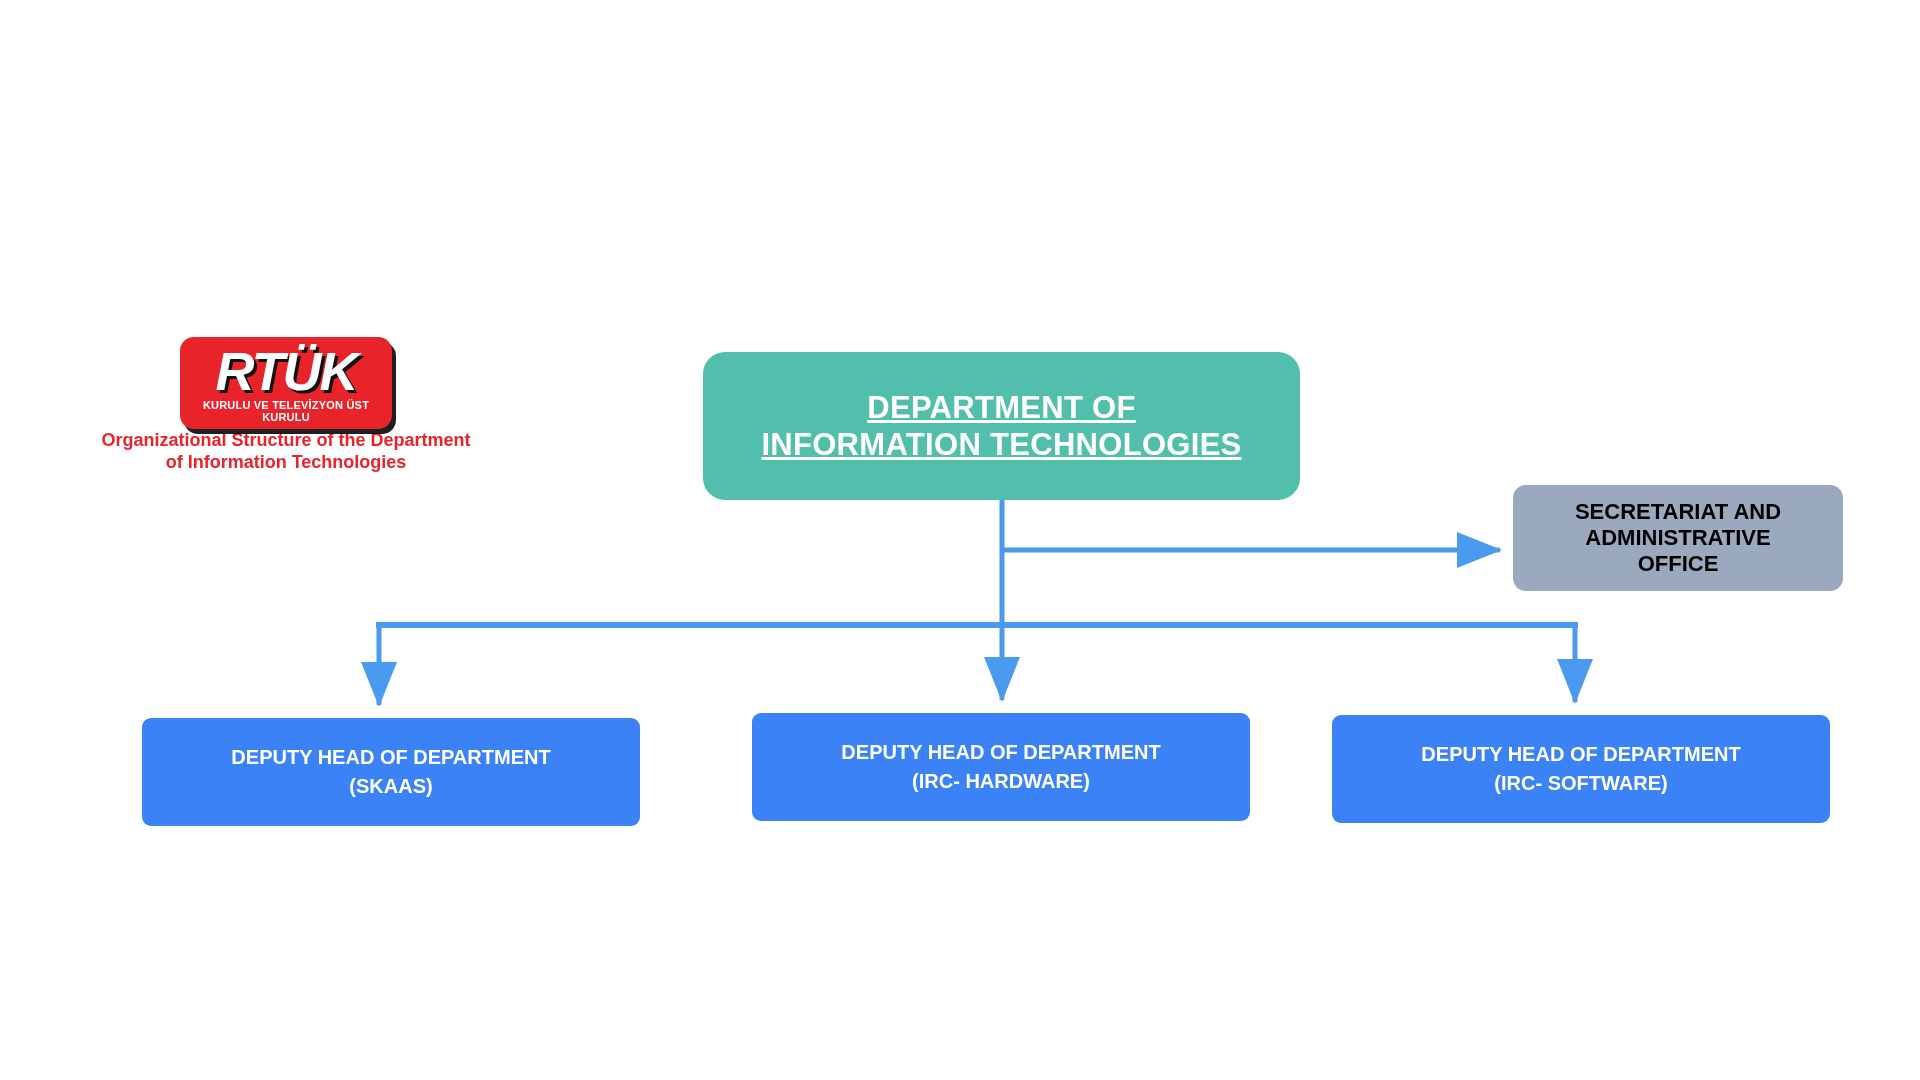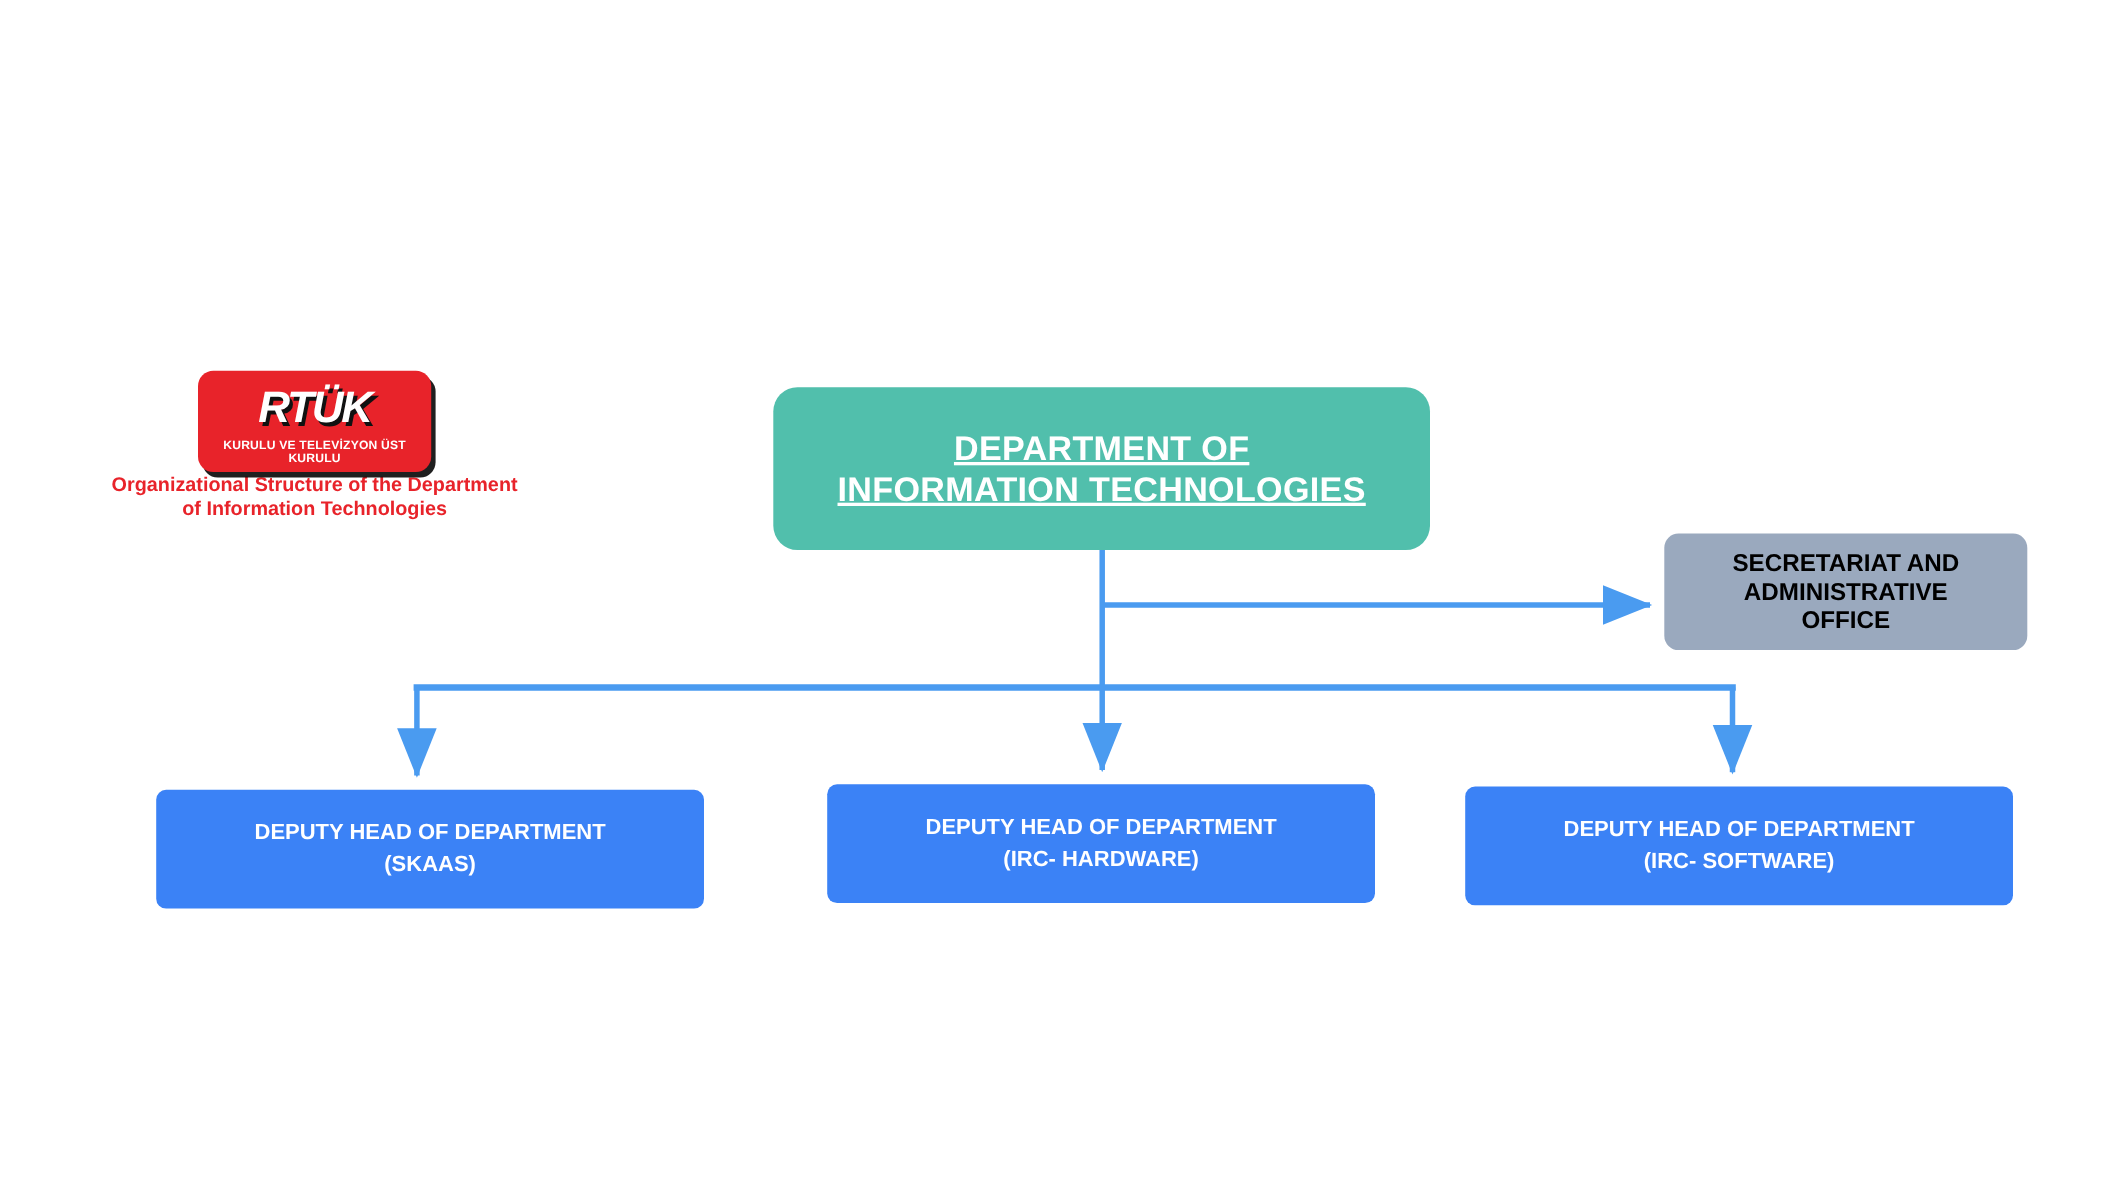--- a/index.html
+++ b/index.html
@@ -53,21 +53,21 @@
   }
   #logo-wordmark {
     position: absolute;
     left: 0;
     right: 0;
     top: 5px;
     text-align: center;
     font-family: "Liberation Sans", sans-serif;
     font-weight: bold;
     font-style: italic;
-    font-size: 40px;
+    font-size: 54px;
     line-height: 58px;
     letter-spacing: -2px;
     color: #ffffff;
     text-shadow: 3px 3px 0 #111111;
   }
   #logo-subline {
     position: absolute;
     left: 0;
     right: 0;
     bottom: 6px;

